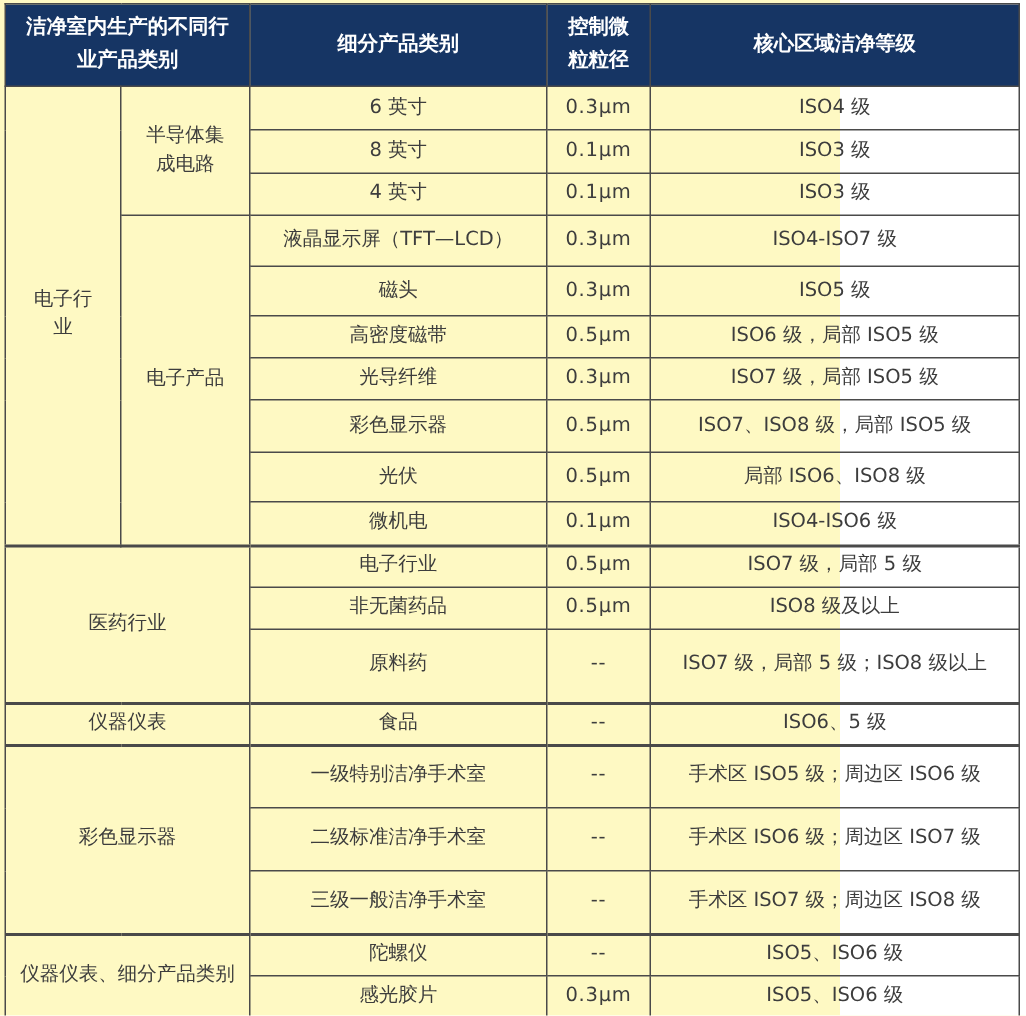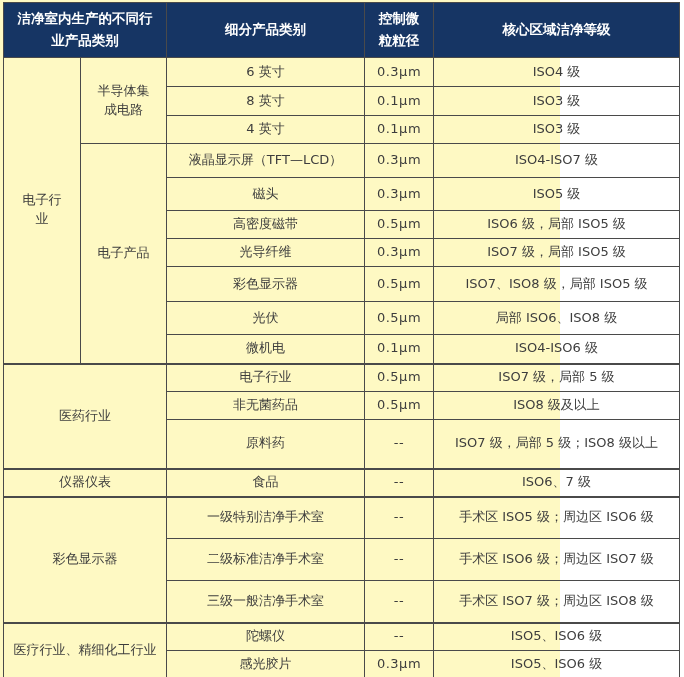--- a/index.html
+++ b/index.html
@@ -129,40 +129,40 @@
       </tr>
       <tr class="h49">
         <td>原料药</td>
         <td class="col-size">--</td>
         <td>ISO7 级，局部 5 级；ISO8 级以上</td>
       </tr>
       <tr class="h28 group-top">
         <td colspan="2">仪器仪表</td>
         <td>食品</td>
         <td class="col-size">--</td>
-        <td>ISO6、7 级</td>
+        <td>ISO6、5 级</td>
       </tr>
       <tr class="h42 group-top">
         <td colspan="2" rowspan="3">彩色显示器</td>
         <td>一级特别洁净手术室</td>
         <td class="col-size">--</td>
         <td>手术区 ISO5 级；周边区 ISO6 级</td>
       </tr>
       <tr class="h42">
         <td>二级标准洁净手术室</td>
         <td class="col-size">--</td>
         <td>手术区 ISO6 级；周边区 ISO7 级</td>
       </tr>
       <tr class="h42">
         <td>三级一般洁净手术室</td>
         <td class="col-size">--</td>
         <td>手术区 ISO7 级；周边区 ISO8 级</td>
       </tr>
       <tr class="h28 group-top">
-        <td colspan="2" rowspan="2">医疗行业、精细化工行业</td>
+        <td colspan="2" rowspan="2">仪器仪表、细分产品类别</td>
         <td>陀螺仪</td>
         <td class="col-size">--</td>
         <td>ISO5、ISO6 级</td>
       </tr>
       <tr class="h28">
         <td>感光胶片</td>
         <td class="col-size">0.3μm</td>
         <td>ISO5、ISO6 级</td>
       </tr>
     </tbody>

